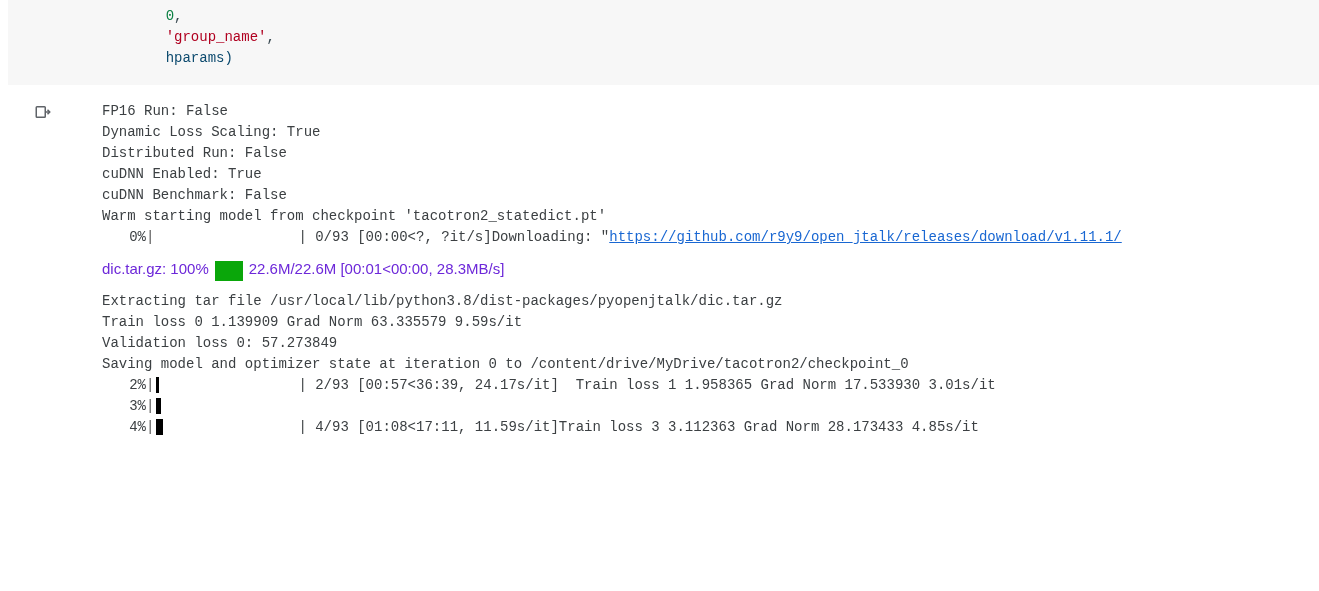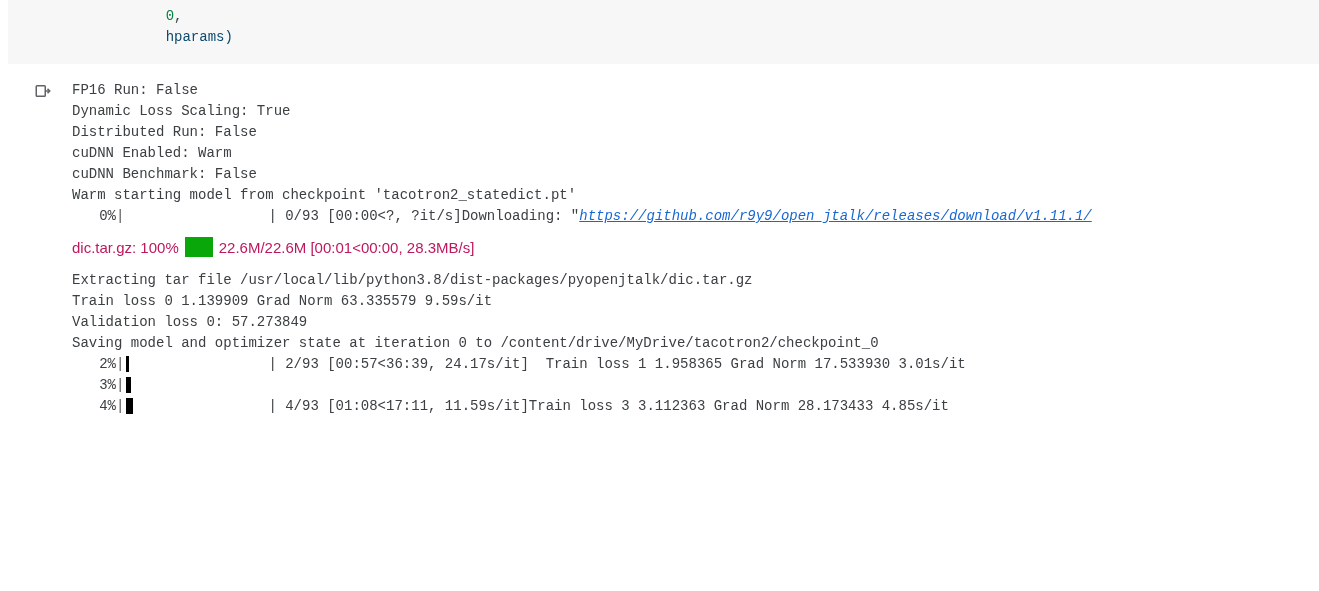--- a/index.html
+++ b/index.html
@@ -25,48 +25,48 @@
   }
   .code-line { white-space: pre; padding-left: 40px; }
   .tok-num { color: #0b8043; }
   .tok-str { color: #b00020; }
   .tok-plain { color: #0c4a6e; }
 
   
   .output-wrapper {
     display: flex;
     padding-top: 16px;
+    gap: 30px;
   }
   .gutter {
     width: 72px;
     flex: 0 0 72px;
     padding-left: 34px;
     padding-top: 2px;
   }
   .gutter svg { display: block; }
   .output {
     flex: 1;
     color: #3c4043;
   }
   .out-line { white-space: pre; }
   a.link {
     color: #1967d2;
-    font-style: italic;
     text-decoration: underline;
   }
 
   
   .dl-row {
     display: flex;
-    align-items: flex-start;
+    align-items: flex-end;
     gap: 6px;
     padding: 10px 0 10px 0;
     font-family: "Segoe UI", Arial, sans-serif;
     font-size: 15px;
-    color: #be185d;
+    color: #6d28d9;
   }
   .dl-bar {
     width: 28px;
     height: 20px;
     background: #0aa70a;
     display: inline-block;
   }
 
   
   .progress-row {
@@ -89,39 +89,40 @@
     height: 16px;
     background: #000;
   }
   .pipe { color: #555; }
 </style>
 </head>
 <body>
 
 <div class="code-cell mono">
   <div class="code-line"><span>              </span><span class="tok-num">0</span><span>,</span></div>
+  <div class="code-line"><span>              </span><span class="tok-str">'group_name'</span><span>,</span></div>
   <div class="code-line"><span>              </span><span class="tok-plain">hparams)</span></div>
 </div>
 
 <div class="output-wrapper">
   <div class="gutter">
     <span title="output actions">
       <svg width="18" height="18" viewBox="0 0 24 24" fill="none" stroke="#5f6368" stroke-width="2">
         <rect x="3" y="5" width="12" height="14" rx="1"></rect>
         <path d="M15 12h6"></path>
         <path d="M18 9l3 3-3 3"></path>
       </svg>
     </span>
   </div>
 
   <div class="output mono">
     <div class="out-line">FP16 Run: False</div>
     <div class="out-line">Dynamic Loss Scaling: True</div>
     <div class="out-line">Distributed Run: False</div>
-    <div class="out-line">cuDNN Enabled: Warm</div>
+    <div class="out-line">cuDNN Enabled: True</div>
     <div class="out-line">cuDNN Benchmark: False</div>
     <div class="out-line">Warm starting model from checkpoint 'tacotron2_statedict.pt'</div>
 
     <div class="progress-row">
       <span class="progress-pct">0%</span><span class="pipe">|</span>
       <span class="ascii-bar-box"></span>
       <span>| 0/93 [00:00&lt;?, ?it/s]Downloading: "</span><a class="link">https://github.com/r9y9/open_jtalk/releases/download/v1.11.1/</a>
     </div>
 
     <div class="dl-row">

